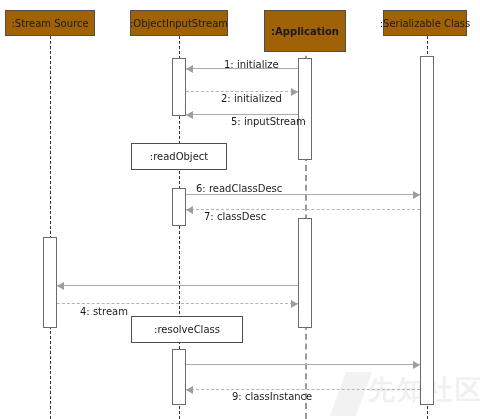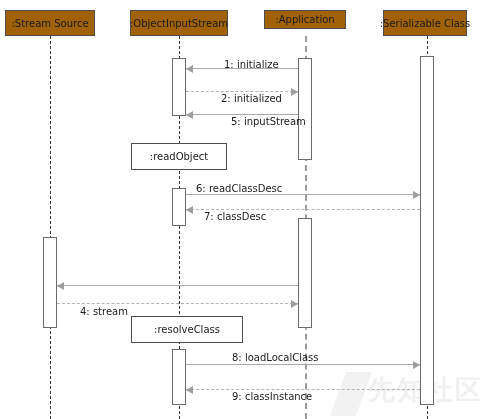--- a/index.html
+++ b/index.html
@@ -134,35 +134,34 @@
     <div class="msg-line dashed" style="left: 186px; top: 209px; width: 234px;"></div>
     <div class="arrow left" style="top: 205.5px; left: 186px;"></div>
     <div class="msg-label" style="left: 204px; top: 211px;">7: classDesc</div>
     <div class="msg-line" style="left: 57px; top: 285px; width: 241px;"></div>
     <div class="arrow left" style="top: 281.5px; left: 57px;"></div>
     <div class="msg-line dashed" style="left: 57px; top: 303px; width: 241px;"></div>
     <div class="arrow right" style="top: 299.5px; left: 291px;"></div>
     <div class="msg-label" style="left: 80px; top: 306px;">4: stream</div>
     <div class="msg-line" style="left: 186px; top: 364px; width: 234px;"></div>
     <div class="arrow right" style="top: 360.5px; left: 413px;"></div>
-    <div class="msg-label" style="left: 232px; top: 352px;">8: loadLocalClass</div>
     <div class="msg-line dashed" style="left: 186px; top: 389px; width: 234px;"></div>
     <div class="arrow left" style="top: 385.5px; left: 186px;"></div>
     <div class="msg-label" style="left: 232px; top: 391px;">9: classInstance</div>
     <div class="frame-box" style="left: 131px; top: 143px; width: 96px; height: 27px;">
       <span>:readObject</span>
     </div>
     <div class="frame-box" style="left: 131px; top: 316px; width: 112px; height: 27px;">
       <span>:resolveClass</span>
     </div>
     <div class="actor-box" style="left: 5px; top: 10px; width: 90px; height: 26px;">
       <span>:Stream Source</span>
     </div>
     <div class="actor-box" style="left: 130px; top: 10px; width: 98px; height: 26px;">
       <span>:ObjectInputStream</span>
     </div>
-    <div class="actor-box" style="left: 264px; top: 10px; width: 82px; height: 19px;">
+    <div class="actor-box" style="left: 264px; top: 10px; width: 82px; height: 42px; font-weight: bold;">
       <span>:Application</span>
     </div>
     <div class="actor-box" style="left: 383px; top: 10px; width: 84px; height: 26px;">
       <span>:Serializable Class</span>
     </div>
   </div>
 
 </body></html>

